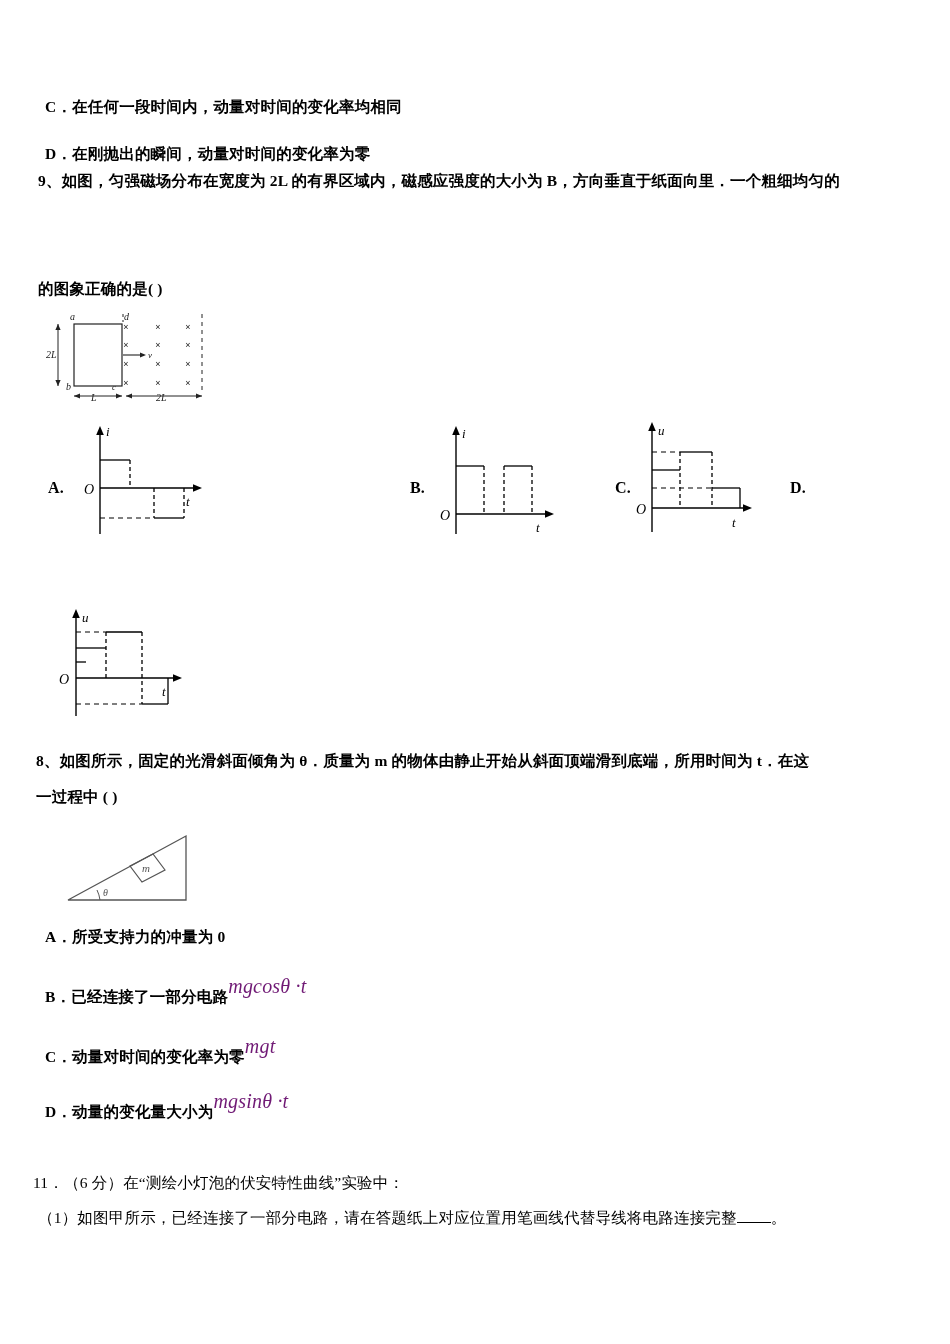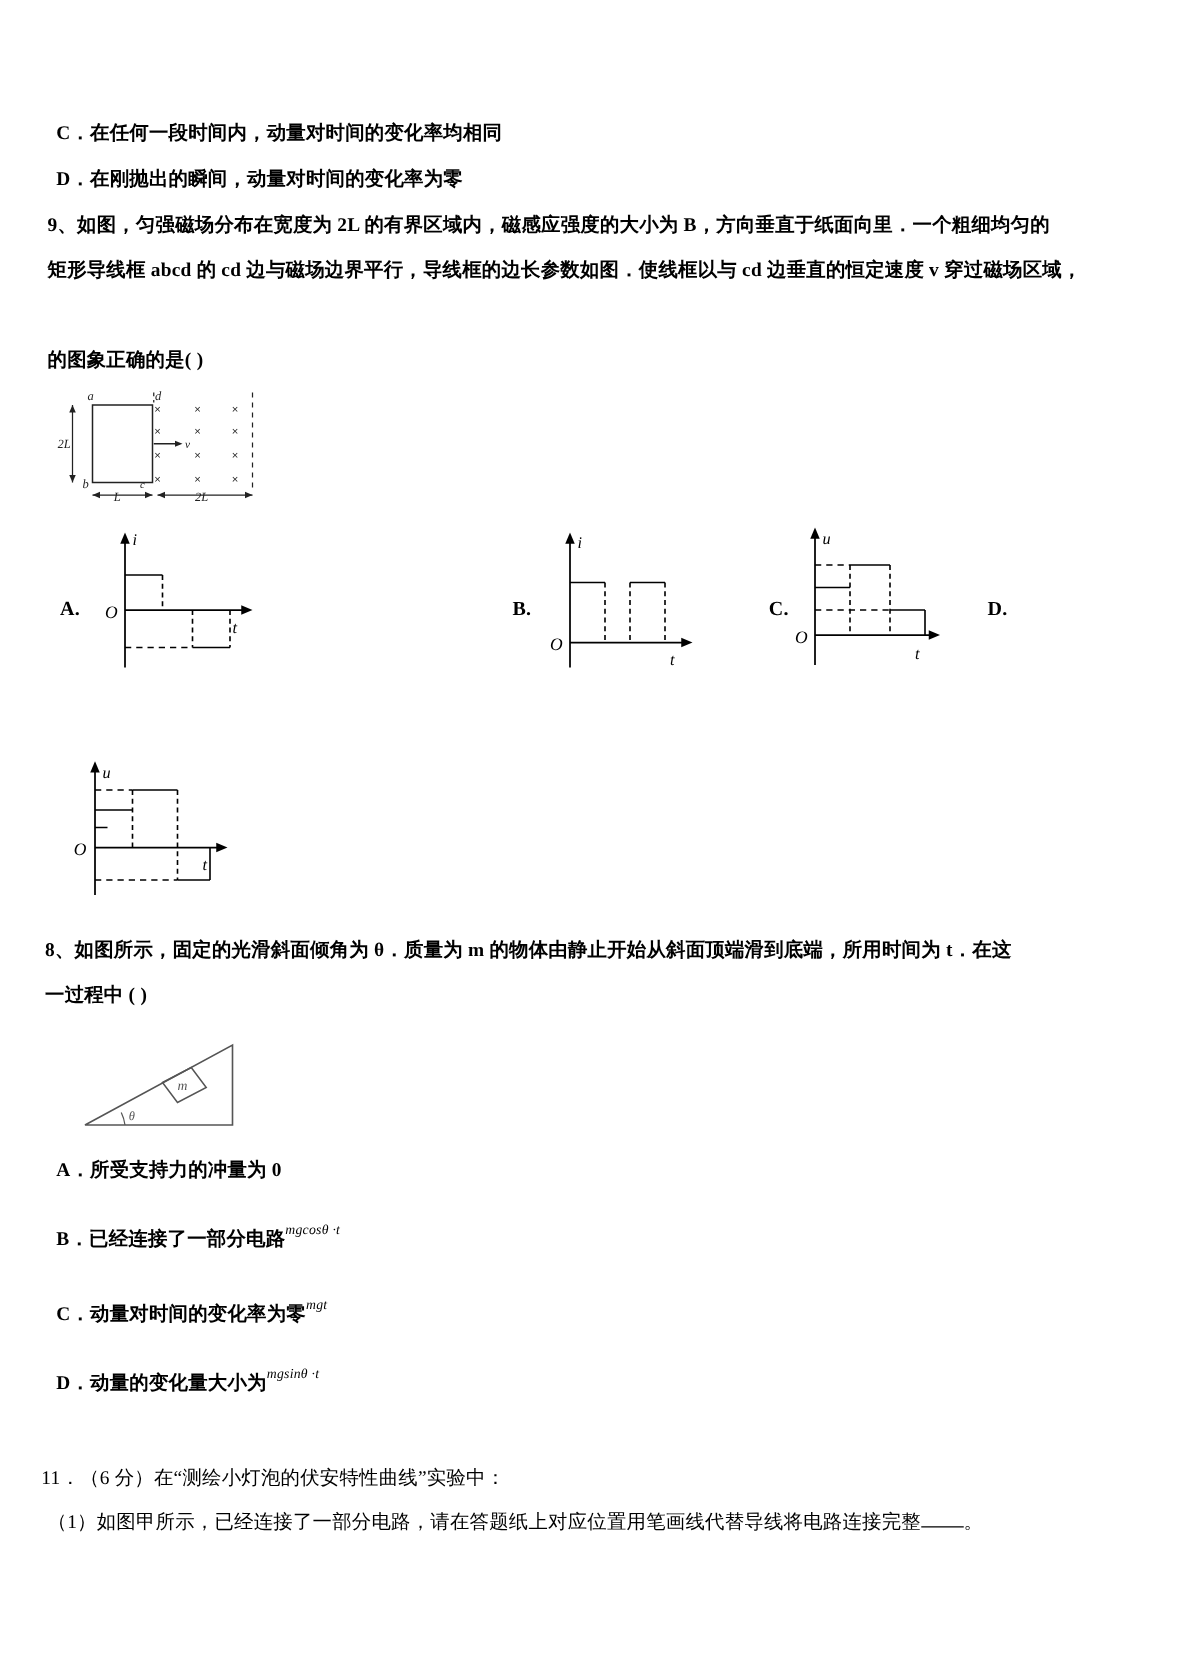--- a/index.html
+++ b/index.html
@@ -31,22 +31,22 @@
     line-height: 1.2;
   }
   .opt-letter {
     font-family: "Liberation Serif", "DejaVu Serif", serif;
     font-weight: bold;
   }
   .math {
     font-family: "Liberation Serif", "DejaVu Serif", serif;
     font-style: italic;
     font-weight: normal;
-    font-size: 11px;
-    color: #000000;
+    font-size: 20px;
+    color: #701a75;
     margin-top: 42px;
   }
   .vsup {
     position: relative;
     top: -9px;
   }
   svg { display: block; }
   .fig { position: absolute; }
   .blank-ul {
     display: inline-block;
@@ -55,24 +55,23 @@
     height: 12px;
     vertical-align: baseline;
   }
 </style>
 </head>
 <body>
 
 <div class="page">
 
   <div class="line" style="left:45px; top:98px;">C．在任何一段时间内，动量对时间的变化率均相同</div>
-  <div class="line" style="left:45px; top:135px;">D．在刚抛出的瞬间，动量对时间的变化率为零</div>
+  <div class="line" style="left:45px; top:145px;">D．在刚抛出的瞬间，动量对时间的变化率为零</div>
 
   <div class="line" style="left:38px; top:172px;">9、如图，匀强磁场分布在宽度为 2L 的有界区域内，磁感应强度的大小为 B，方向垂直于纸面向里．一个粗细均匀的</div>
-  <div class="line" style="left:38px; top:208px;">矩形导线框 abcd 的 cd 边与磁场边界平行，导线框的边长参数如图．使线框以与 cd 边垂直的恒定速度 v 穿过磁场区域，</div>
   <div class="line" style="left:38px; top:280px;">的图象正确的是(        )</div>
 
   <div class="fig" style="left:46px; top:306px;">
     <svg width="180" height="105" viewBox="0 0 180 105">
 
       <rect x="28" y="18" width="48" height="62" fill="none" stroke="#222" stroke-width="1.2"></rect>
 
       <text x="24" y="14" font-family="Liberation Serif, serif" font-style="italic" font-size="10" fill="#222">a</text>
       <text x="78" y="14" font-family="Liberation Serif, serif" font-style="italic" font-size="10" fill="#222">d</text>
       <text x="20" y="84" font-family="Liberation Serif, serif" font-style="italic" font-size="10" fill="#222">b</text>

